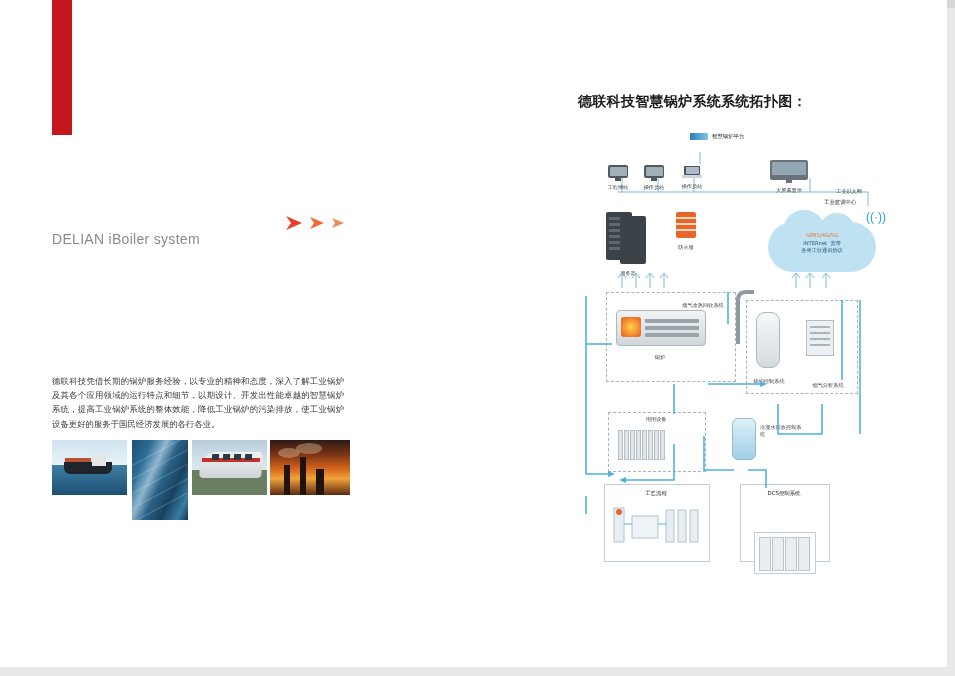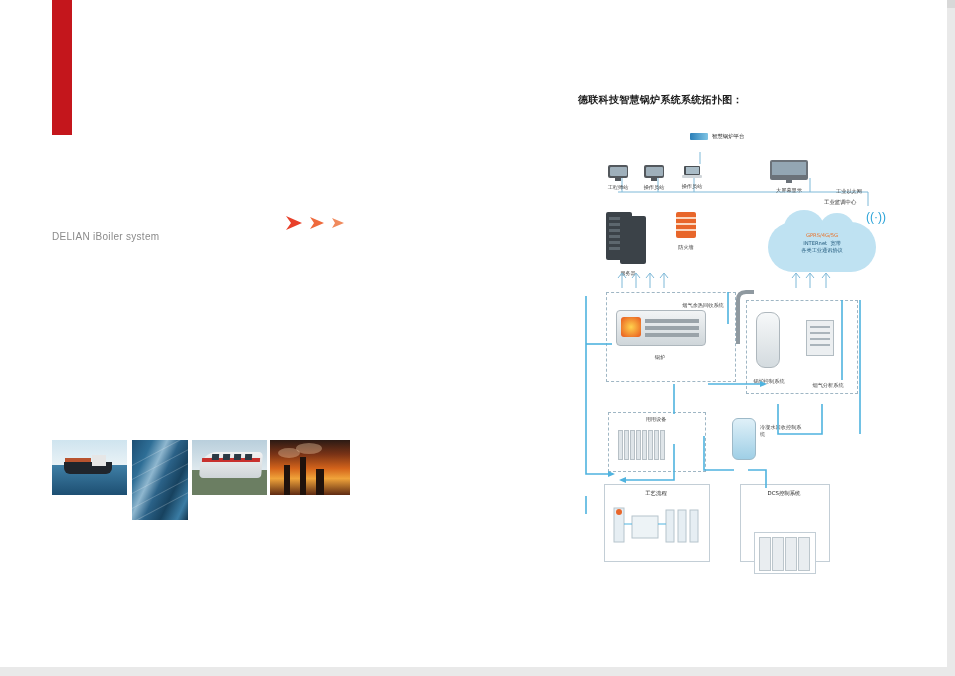--- a/index.html
+++ b/index.html
@@ -27,21 +27,21 @@
   .red-bar{
     position:absolute;left:0;top:0;width:20px;height:135px;background:#c4161c;
   }
   .title-cn{
     position:absolute;left:0;top:203px;
     font-size:21px;font-weight:bold;color:#1b1b1b;letter-spacing:1px;
     font-family:"DejaVu Sans","Liberation Sans",sans-serif;
   }
   .title-en{
     position:absolute;left:0;top:231px;
-    font-size:10px;color:#8a8a8a;letter-spacing:.3px;
+    font-size:14px;color:#8a8a8a;letter-spacing:.3px;
   }
   .arrows{
     position:absolute;left:232px;top:212px;width:72px;height:22px;
   }
   .arrows svg{display:block;}
 
   .para{
     position:absolute;left:0;width:292px;
     font-size:8.4px;line-height:14.2px;color:#3b3b3b;text-align:justify;
     font-family:"DejaVu Sans","Liberation Sans",sans-serif;
@@ -79,21 +79,21 @@
 
   
   .ph4 .sun{position:absolute;left:0;top:0;width:100%;height:100%;
     background:linear-gradient(#2b1a14 0%,#7a3316 26%,#d4641b 52%,#f0a33a 70%,#5e2a12 100%);}
   .ph4 .chim{position:absolute;bottom:0;width:6px;background:#20120c;}
   .ph4 .smoke{position:absolute;background:rgba(255,220,180,.35);border-radius:50%;}
 
   
   .right{position:absolute;left:560px;top:0;width:395px;height:676px;}
   .topo-title{
-    position:absolute;left:18px;top:93px;font-size:10px;font-weight:bold;color:#1b1b1b;
+    position:absolute;left:18px;top:93px;font-size:14px;font-weight:bold;color:#1b1b1b;
     font-family:"DejaVu Sans","Liberation Sans",sans-serif;letter-spacing:.3px;
   }
   .cap{font-family:"DejaVu Sans","Liberation Sans",sans-serif;font-size:5.2px;color:#444;text-align:center;line-height:7px;}
   .cap-b{font-size:5.4px;color:#222;}
   .node{position:absolute;}
 
   
   .monitor{width:20px;height:13px;background:#53585d;border-radius:2px;position:relative;}
   .monitor:after{content:"";position:absolute;left:7px;top:13px;width:6px;height:3px;background:#53585d;}
   .monitor .scr{position:absolute;left:1.5px;top:1.5px;width:17px;height:9px;background:#9fb0bb;border-radius:1px;}
@@ -161,20 +161,21 @@
     <div class="title-en">DELIAN iBoiler system</div>
 
     <div class="arrows">
       <svg width="72" height="22" viewBox="0 0 72 22">
         <path d="M2 4 L18 11 L2 18 L7 11 Z" fill="#e8402a"></path>
         <path d="M26 5 L40 11 L26 17 L30 11 Z" fill="#ef6a3c"></path>
         <path d="M48 6 L60 11 L48 16 L51 11 Z" fill="#f08a5d"></path>
       </svg>
     </div>
 
+    <div class="para para-2">德联科技凭借长期的锅炉服务经验，以专业的精神和态度，深入了解工业锅炉及其各个应用领域的运行特点和细节，以期设计、开发出性能卓越的智慧锅炉系统，提高工业锅炉系统的整体效能，降低工业锅炉的污染排放，使工业锅炉设备更好的服务于国民经济发展的各行各业。</div>
 
     <div class="photos">
 
       <div class="photo ph1">
         <div class="sky"></div>
           <div class="sea"></div>
         <div class="cont"></div>
           <div class="hull"></div>
           <div class="sup"></div>
       </div>

